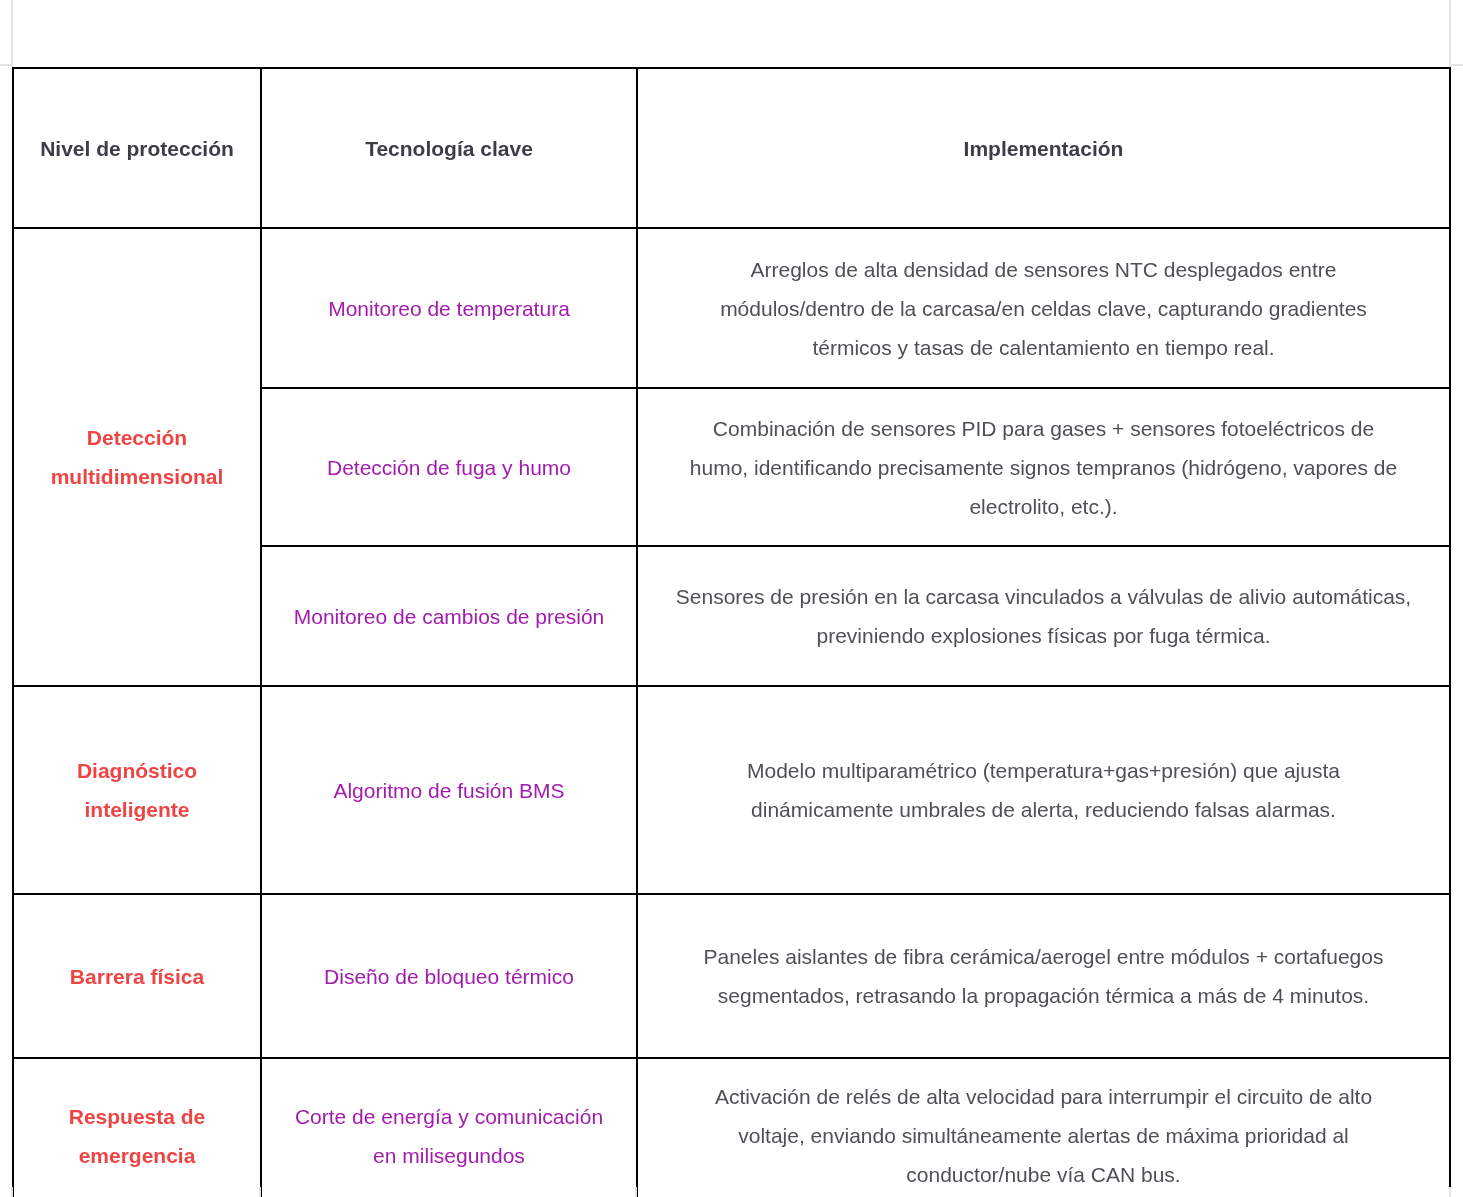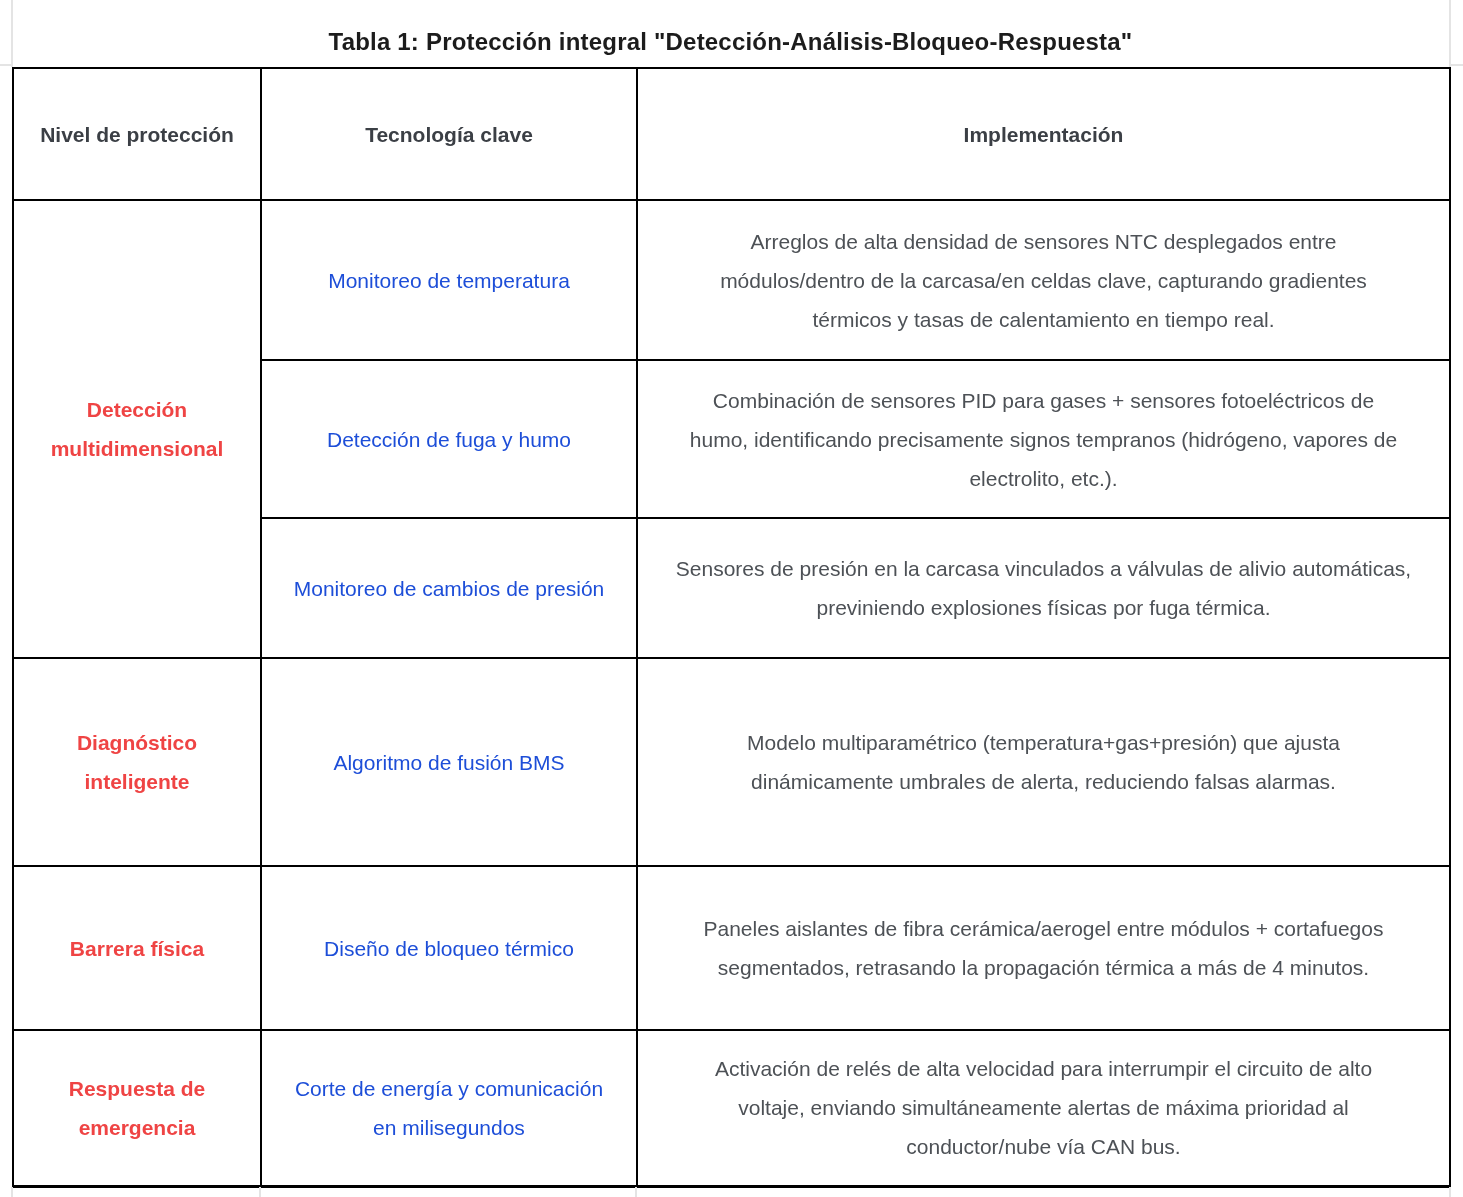--- a/index.html
+++ b/index.html
@@ -54,29 +54,29 @@
     color: #3b3f45;
     padding: 0 10px;
   }
   .protection-table td.level {
     font-weight: 600;
     color: #ef4444;
     padding: 0 20px;
   }
   .protection-table td.tech {
     font-weight: 400;
-    color: #1d4ed8;
+    color: #a21caf;
     padding: 0 15px;
   }
   .protection-table td.impl {
     font-weight: 400;
     color: #4d5156;
     padding: 0 12px;
   }
-  tr.rh  { height: 132px; }
+  tr.rh  { height: 160px; }
   tr.r1  { height: 160px; }
   tr.r2  { height: 158px; }
   tr.r3  { height: 140px; }
   tr.r4  { height: 208px; }
   tr.r5  { height: 164px; }
   tr.r6  { height: 156px; }
   
   .gridline {
     position: absolute;
     background: #e4e4e4;
@@ -88,21 +88,20 @@
   .gl-b1        { left: 11px;   top: 1187px; width: 2px;  height: 10px; }
   .gl-b2        { left: 259px;  top: 1187px; width: 2px;  height: 10px; }
   .gl-b3        { left: 635px;  top: 1187px; width: 2px;  height: 10px; }
   .gl-b4        { left: 1449px; top: 1187px; width: 2px;  height: 10px; }
 </style>
 </head>
 <body>
 
 <div class="page">
 
-  <div class="doc-title">Tabla 1: Protección integral "Detección-Análisis-Bloqueo-Respuesta"</div>
 
   <span class="gridline gl-left-v"></span>
   <span class="gridline gl-right-v"></span>
   <span class="gridline gl-left-h"></span>
   <span class="gridline gl-right-h"></span>
 
   <table class="protection-table">
     <colgroup>
         <col class="c1">
         <col class="c2">

